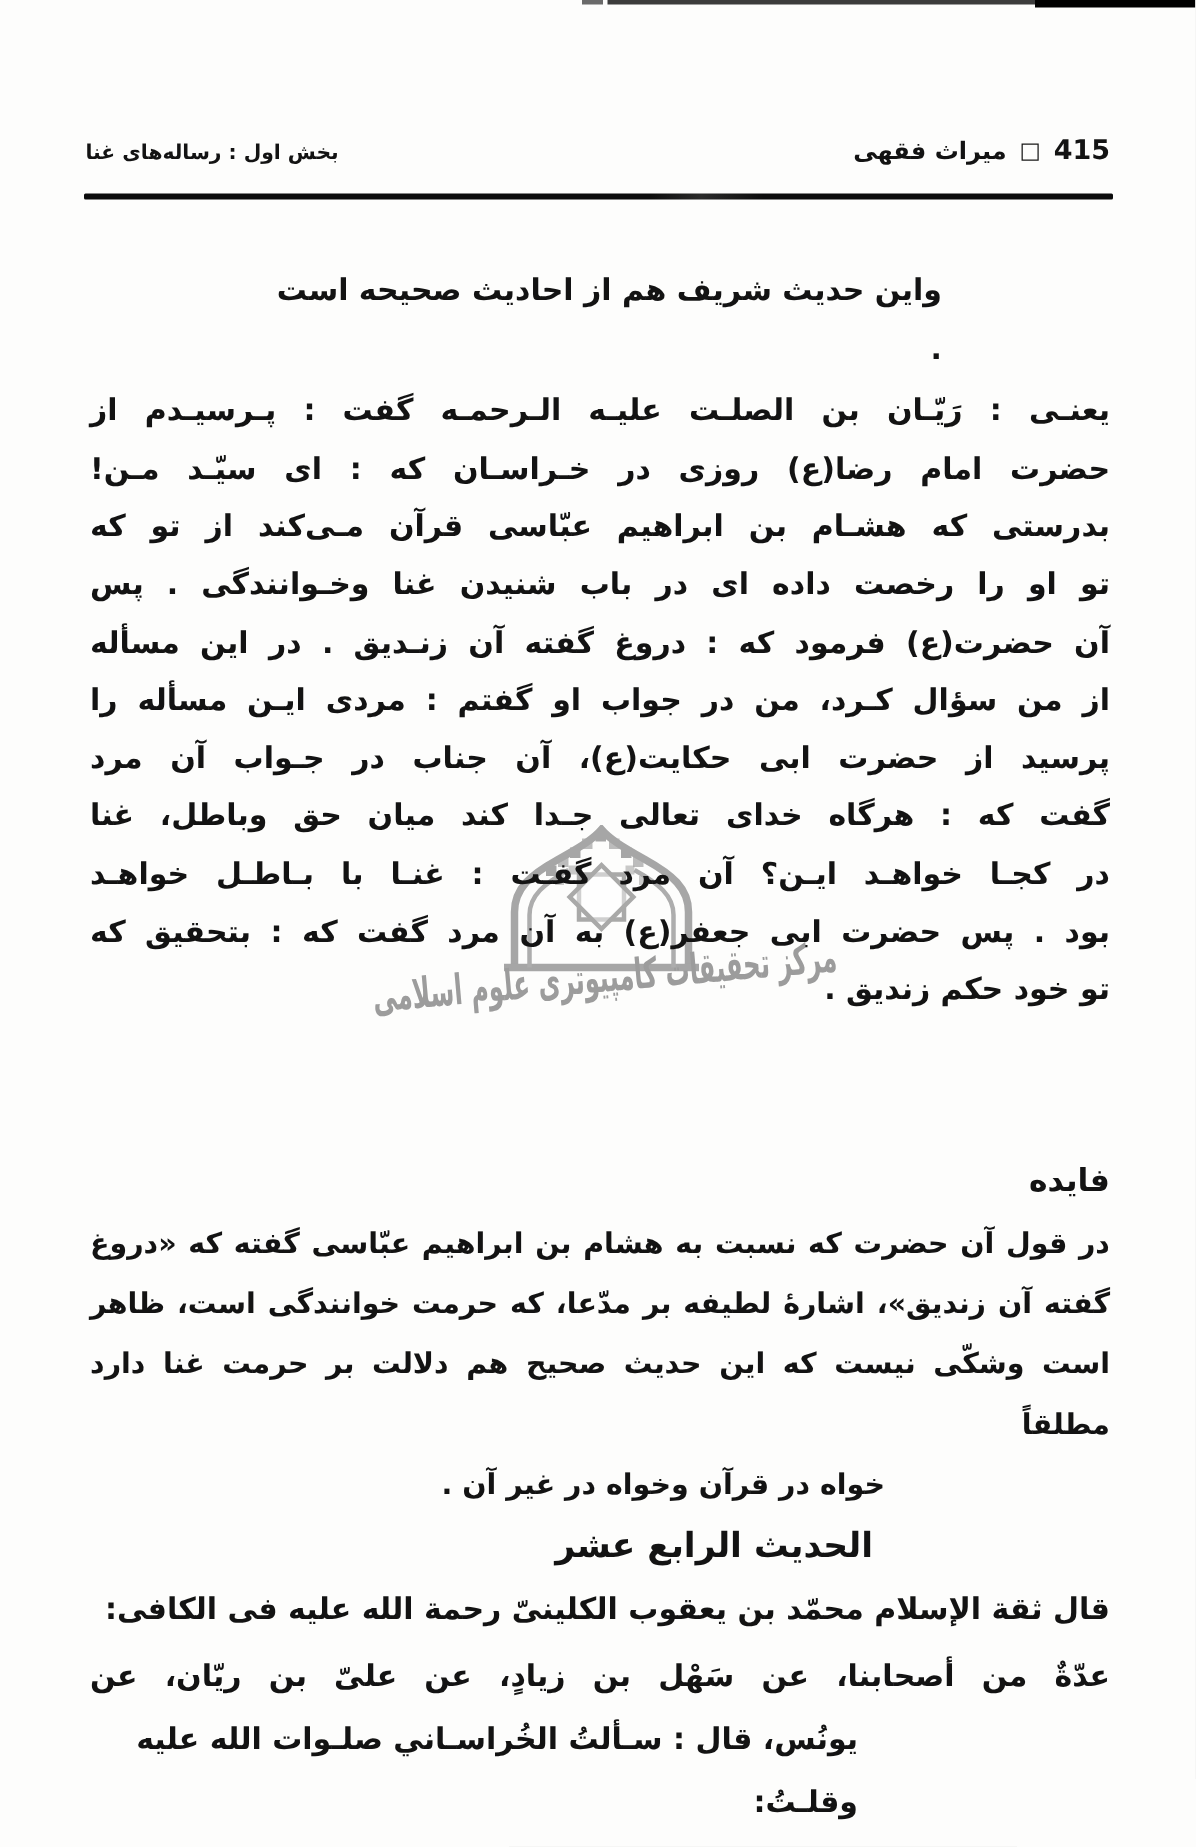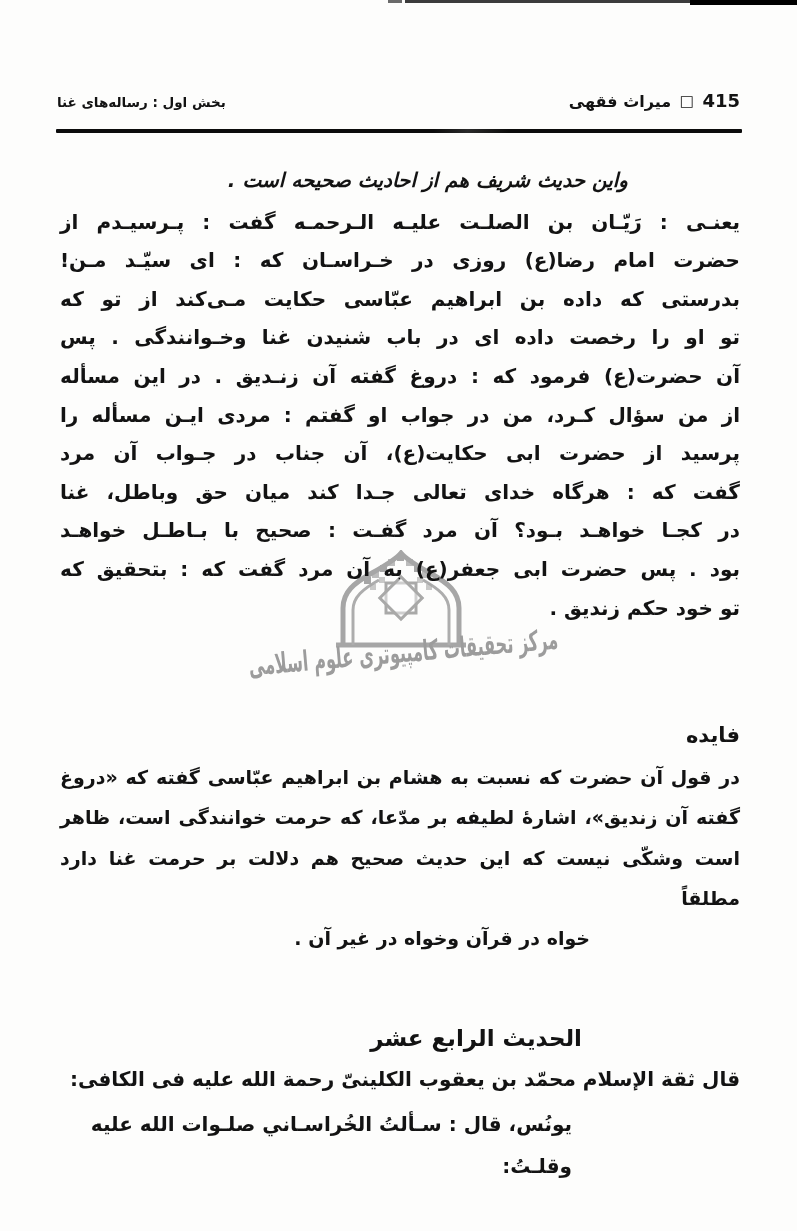--- a/index.html
+++ b/index.html
@@ -44,27 +44,27 @@
   }
 
   
   .content{
     position:absolute;top:152px;right:57px;width:680px;z-index:2;
     direction:rtl;font-weight:bold;
   }
   .line{font-size:20px;line-height:38.6px;}
   .j{text-align:justify;text-align-last:justify;}
   .r{text-align:right;text-align-last:right;}
-  .intro-line{margin-top:9px;padding-left:118px;padding-right:112px;font-style:italic;}
+  .intro-line{margin-top:22px;padding-left:118px;padding-right:112px;}
   .para-hadith13{margin-top:3px;}
   .fayedeh-heading{margin-top:88px;font-size:21px;line-height:40px;text-align:right;}
   .para-fayedeh{margin-top:2px;}
   .para-fayedeh .line{font-size:19px;line-height:40.3px;}
   .fay-last{padding-right:150px;}
-  .chapter-heading{margin-top:58px;font-size:23px;line-height:42px;text-align:right;padding-right:158px;}
+  .chapter-heading{font-size:23px;line-height:42px;text-align:right;padding-right:158px;}
   .narrator-line{font-size:20px;line-height:40px;text-align:right;}
   .para-isnad{margin-top:4px;}
   .para-isnad .line{line-height:42px;}
   .isnad-last{padding-right:168px;}
 </style>
 </head>
 <body>
 
 <div class="page">
 
@@ -112,42 +112,43 @@
   </svg>
   <div class="stamp-caption">مرکز تحقیقات کامپیوتری علوم اسلامی</div>
 
   <div class="content">
 
     <div class="line r intro-line">واین حدیث شریف هم از احادیث صحیحه است .</div>
 
     <div class="para-hadith13">
       <div class="line j">یعنـی : رَیّـان بن الصلـت علیـه الـرحمـه گفت : پـرسیـدم از</div>
       <div class="line j">حضرت امام رضا(ع) روزی در خـراسـان که : ای سیّـد مـن!</div>
-      <div class="line j">بدرستی که داده بن ابراهیم عبّاسی حکایت مـی‌کند از تو که</div>
+      <div class="line j">بدرستی که هشـام بن ابراهیم عبّاسی قرآن مـی‌کند از تو که</div>
       <div class="line j">تو او را رخصت داده ای در باب شنیدن غنا وخـوانندگی . پس</div>
       <div class="line j">آن حضرت(ع) فرمود که : دروغ گفته آن زنـدیق . در این مسأله</div>
       <div class="line j">از من سؤال کـرد، من در جواب او گفتم : مردی ایـن مسأله را</div>
       <div class="line j">پرسید از حضرت ابی حکایت(ع)، آن جناب در جـواب آن مرد</div>
       <div class="line j">گفت که : هرگاه خدای تعالی جـدا کند میان حق وباطل، غنا</div>
-      <div class="line j">در کجـا خواهـد بـود؟ آن مرد گفـت : صحیح با بـاطـل خواهـد</div>
+      <div class="line j">در کجـا خواهـد ایـن؟ آن مرد گفـت : غنـا با بـاطـل خواهـد</div>
       <div class="line j">بود . پس حضرت ابی جعفر(ع) به آن مرد گفت که : بتحقیق که</div>
       <div class="line r">تو خود حکم زندیق .</div>
     </div>
 
     <div class="fayedeh-heading">فایده</div>
 
     <div class="para-fayedeh">
       <div class="line j">در قول آن حضرت که نسبت به هشام بن ابراهیم عبّاسی گفته که «دروغ</div>
       <div class="line j">گفته آن زندیق»، اشارۀ لطیفه بر مدّعا، که حرمت خوانندگی است، ظاهر</div>
       <div class="line j">است وشکّی نیست که این حدیث صحیح هم دلالت بر حرمت غنا دارد مطلقاً</div>
       <div class="line r fay-last">خواه در قرآن وخواه در غیر آن .</div>
     </div>
 
     <div class="chapter-heading">الحدیث الرابع عشر</div>
 
     <div class="narrator-line">قال ثقة الإسلام محمّد بن یعقوب الکلینیّ رحمة الله علیه فی الکافی:</div>
 
     <div class="para-isnad">
+      <div class="line j">عدّةٌ من أصحابنا، عن سَهْل بن زیادٍ، عن علیّ بن ریّان، عن</div>
       <div class="line r isnad-last">یونُس، قال : سـألتُ الخُراسـاني صلـوات الله علیه وقلـتُ:</div>
     </div>
 
   </div>
 </div>
 
 </body></html>

